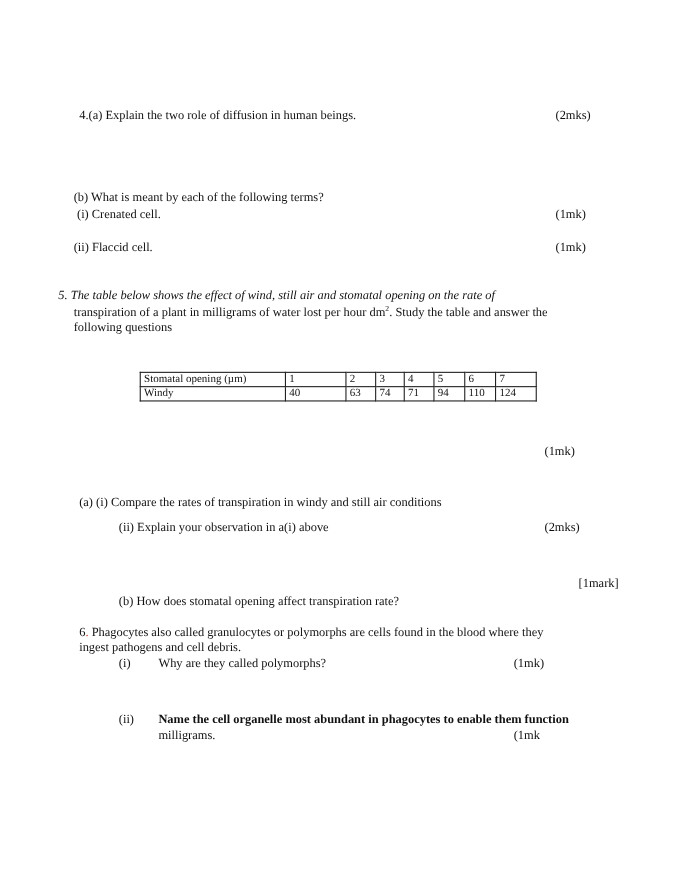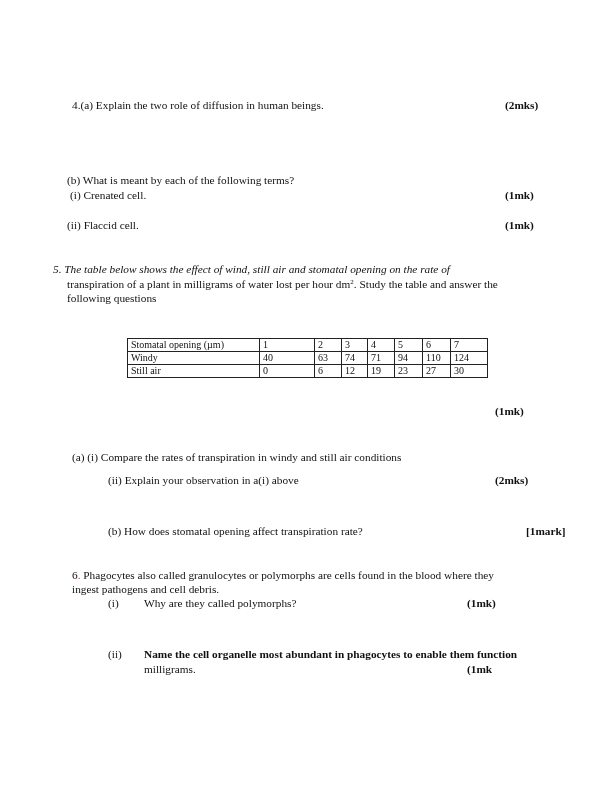--- a/index.html
+++ b/index.html
@@ -1,19 +1,19 @@
 <!DOCTYPE html>
 <html><head>
 <meta charset="utf-8">
 <style>
   html, body { margin: 0; padding: 0; background: #ffffff; }
   body { width: 612px; height: 792px; position: relative; overflow: hidden;
          font-family: "Liberation Serif", "DejaVu Serif", serif; font-size: 11.3px; color: #111; }
   .line { position: absolute; white-space: nowrap; line-height: 13px; }
-  .marks { position: absolute; white-space: nowrap; line-height: 13px; font-weight: bold; }
+  .marks { position: absolute; white-space: nowrap; line-height: 13px; }
   sup { font-size: 7px; vertical-align: 4px; line-height: 0; }
   .red { color: #c0392b; }
   table.data { position: absolute; left: 127px; top: 338px; border-collapse: collapse;
                font-size: 10px; }
   table.data td { border: 1px solid #222; padding: 0 3px; height: 12px; line-height: 12px; }
 </style>
 </head>
 <body>
 
 <div class="line" style="left:72px; top:99px;">4.(a) Explain the two role of diffusion in human beings.</div>
@@ -44,40 +44,30 @@
   <tr>
     <td>Windy</td>
     <td>40</td>
     <td>63</td>
     <td>74</td>
     <td>71</td>
     <td>94</td>
     <td>110</td>
     <td>124</td>
   </tr>
-  <tr>
-    <td>Still air</td>
-    <td>0</td>
-    <td>6</td>
-    <td>12</td>
-    <td>19</td>
-    <td>23</td>
-    <td>27</td>
-    <td>30</td>
-  </tr>
 </tbody>
   </table>
 
 <div class="line" style="left:72px; top:405px;margin-top:46px;">(a) (i) Compare the rates of transpiration in windy and still air conditions</div>
 <div class="marks" style="left:495px; top:405px;">(1mk)</div>
 
 <div class="line" style="left:108px; top:474px;">(ii) Explain your observation  in a(i) above</div>
 <div class="marks" style="left:495px; top:474px;">(2mks)</div>
 
-<div class="line" style="left:108px; top:525px;">(b) How does stomatal opening affect transpiration rate?</div>
+<div class="line" style="left:108px; top:541px;">(b) How does stomatal opening affect transpiration rate?</div>
 <div class="marks" style="left:486px; top:525px;margin-left:40px;">[1mark]</div>
 
 <div class="line" style="left:72px; top:569px;"><span>6</span><span class="red">.</span><span> Phagocytes   also called granulocytes or polymorphs are cells found in the blood where they</span></div>
 <div class="line" style="left:72px; top:583px;">ingest pathogens and cell debris.</div>
 
 <div class="line" style="left:108px; top:597px;">(i)</div>
 <div class="line" style="left:144px; top:597px;">Why are they called polymorphs?</div>
 <div class="marks" style="left:467px; top:597px;">(1mk)</div>
 
 <div class="line" style="left:108px; top:648px;">(ii)</div>

